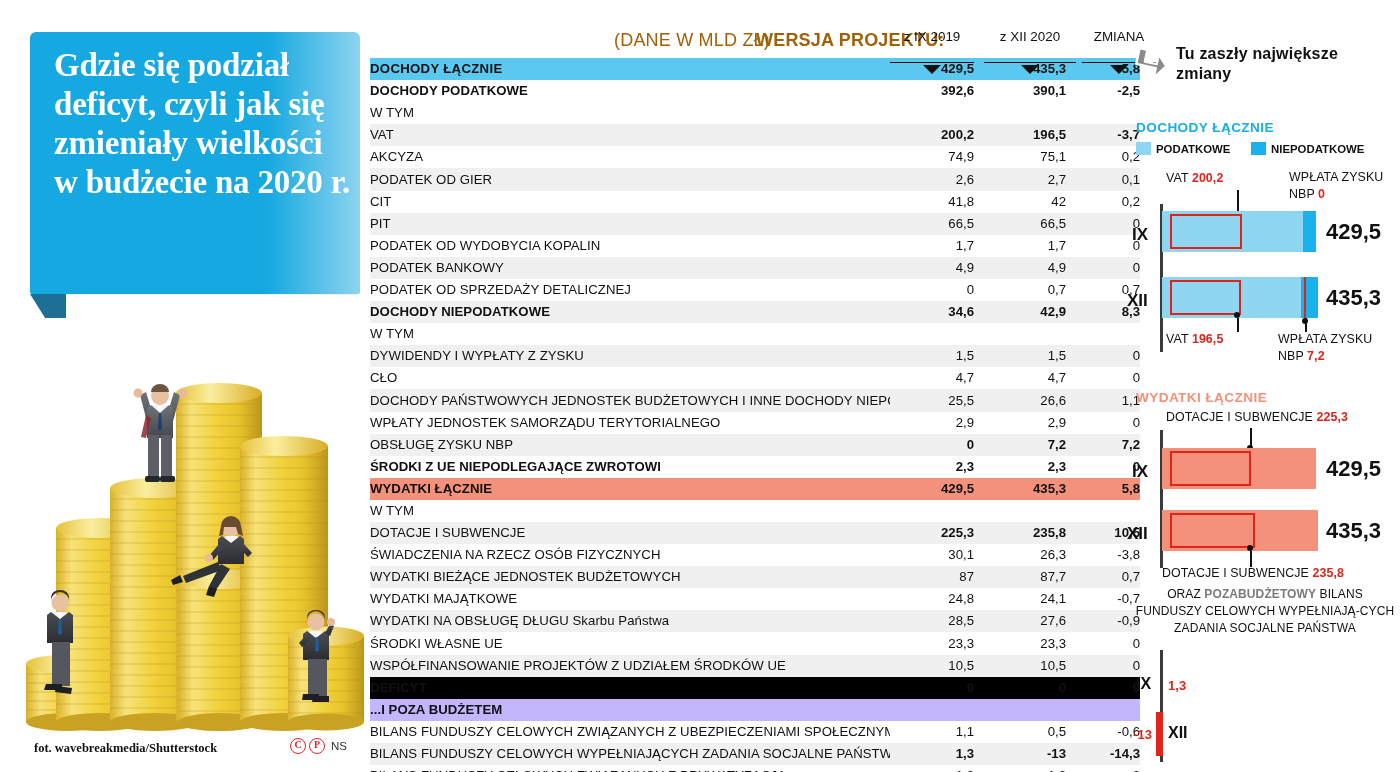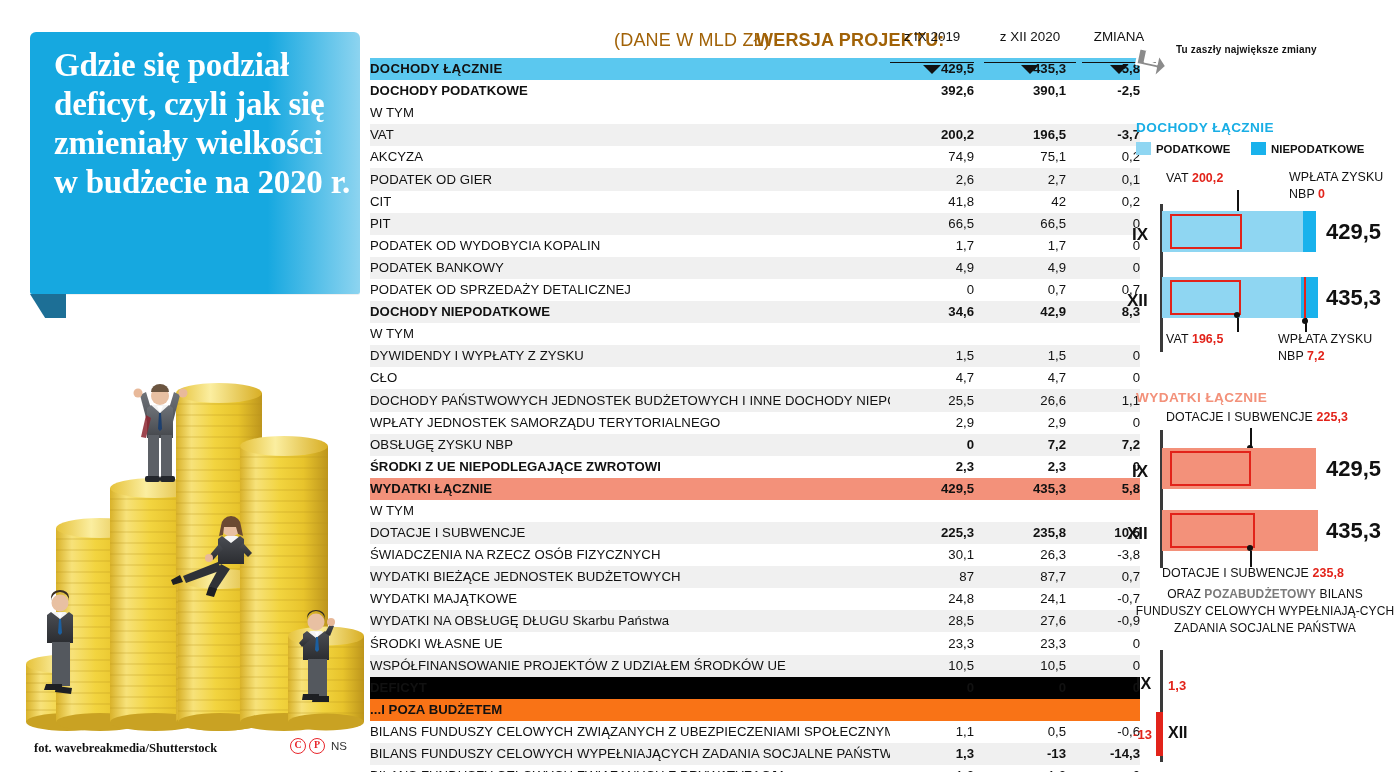--- a/index.html
+++ b/index.html
@@ -90,32 +90,32 @@
 
   tr.alt td{background:#f0f0f0;}
   tr.plain td{background:#ffffff;}
   tr.bold td{font-weight:bold;}
   tr.red td.num{color:#e2231a;font-weight:bold;}
   tr.red td.lbl{color:#111;}
   tr.hl-blue td{background:#5bc8ef;font-weight:bold;font-size:15.2px;height:23px;}
   tr.hl-blue td.lbl{letter-spacing:.3px;}
   tr.hl-orange td{background:#f3917a;font-weight:bold;font-size:15.2px;height:23px;}
   tr.hl-black td{background:#000000;color:#ffffff;font-weight:bold;font-size:14.5px;height:22px;}
-  tr.hl-gray td{background:#f97316;color:#111;font-weight:bold;font-size:14.5px;height:22px;}
+  tr.hl-gray td{background:#c4b5fd;color:#111;font-weight:bold;font-size:14.5px;height:22px;}
   tr.sub td{font-size:12px;color:#1a1a1a;}
 
   
   #right-panel{position:absolute;left:1126px;top:0;width:274px;height:772px;}
   #cta{position:absolute;left:0;top:44px;width:274px;height:62px;}
   #cta-icon{
     position:absolute;left:-4px;top:2px;width:48px;height:46px;
   }
   #cta-text{
     position:absolute;left:50px;top:0px;width:222px;
-    font-size:10px;font-weight:bold;color:#111;line-height:1.28;
+    font-size:16px;font-weight:bold;color:#111;line-height:1.28;
     letter-spacing:.2px;
   }
   .sec-title{
     position:absolute;font-size:13.6px;font-weight:bold;letter-spacing:.4px;
   }
   #dochody-title{left:10px;top:120px;color:#19aee5;}
   #wydatki-title{left:10px;top:390px;color:#f3917a;}
   .legend{position:absolute;display:flex;align-items:center;gap:5px;font-size:11.4px;font-weight:bold;color:#111;}
   .legend .sw{width:15px;height:13px;display:inline-block;}
   #lg1{left:10px;top:142px;justify-content:flex-end;}

